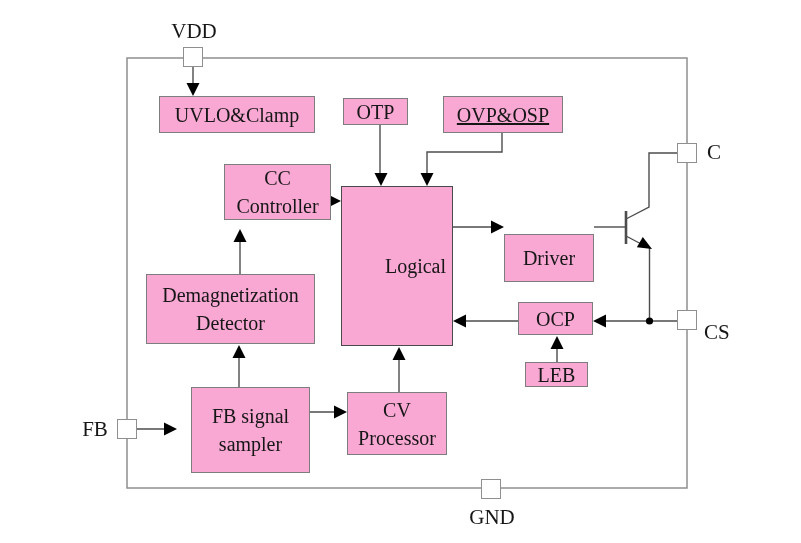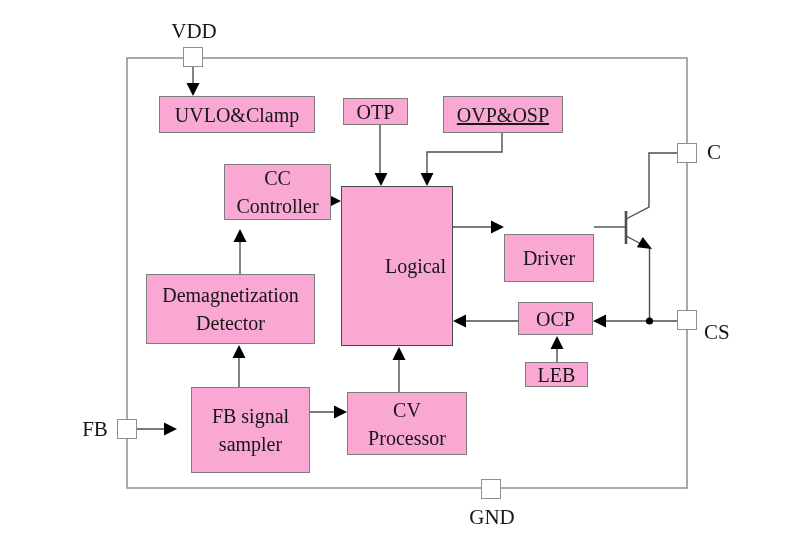--- a/index.html
+++ b/index.html
@@ -96,21 +96,21 @@
   <div class="block" style="left:146px;top:274px;width:169px;height:70px;">Demagnetization
 Detector</div>
 
   <div class="block" style="left:518px;top:302px;width:75px;height:33px;">OCP</div>
 
   <div class="block" style="left:525px;top:362px;width:63px;height:25px;">LEB</div>
 
   <div class="block" style="left:183px;top:387px;width:119px;height:86px;margin-left:8px;">FB signal
 sampler</div>
 
-  <div class="block" style="left:347px;top:392px;width:120px;height:63px;">CV
+  <div class="block" style="left:347px;top:392px;width:100px;height:63px;">CV
 Processor</div>
 
   <div class="pin" style="left:183px;top:47px;"></div>
   <div class="pin" style="left:677px;top:143px;"></div>
   <div class="pin" style="left:677px;top:310px;"></div>
   <div class="pin" style="left:117px;top:419px;"></div>
   <div class="pin" style="left:481px;top:479px;"></div>
 
   <div class="pinlabel" style="left:166px;top:21px;width:56px;">VDD</div>
   <div class="pinlabel" style="left:707px;top:142px;width:34px;text-align:left;">C</div>

